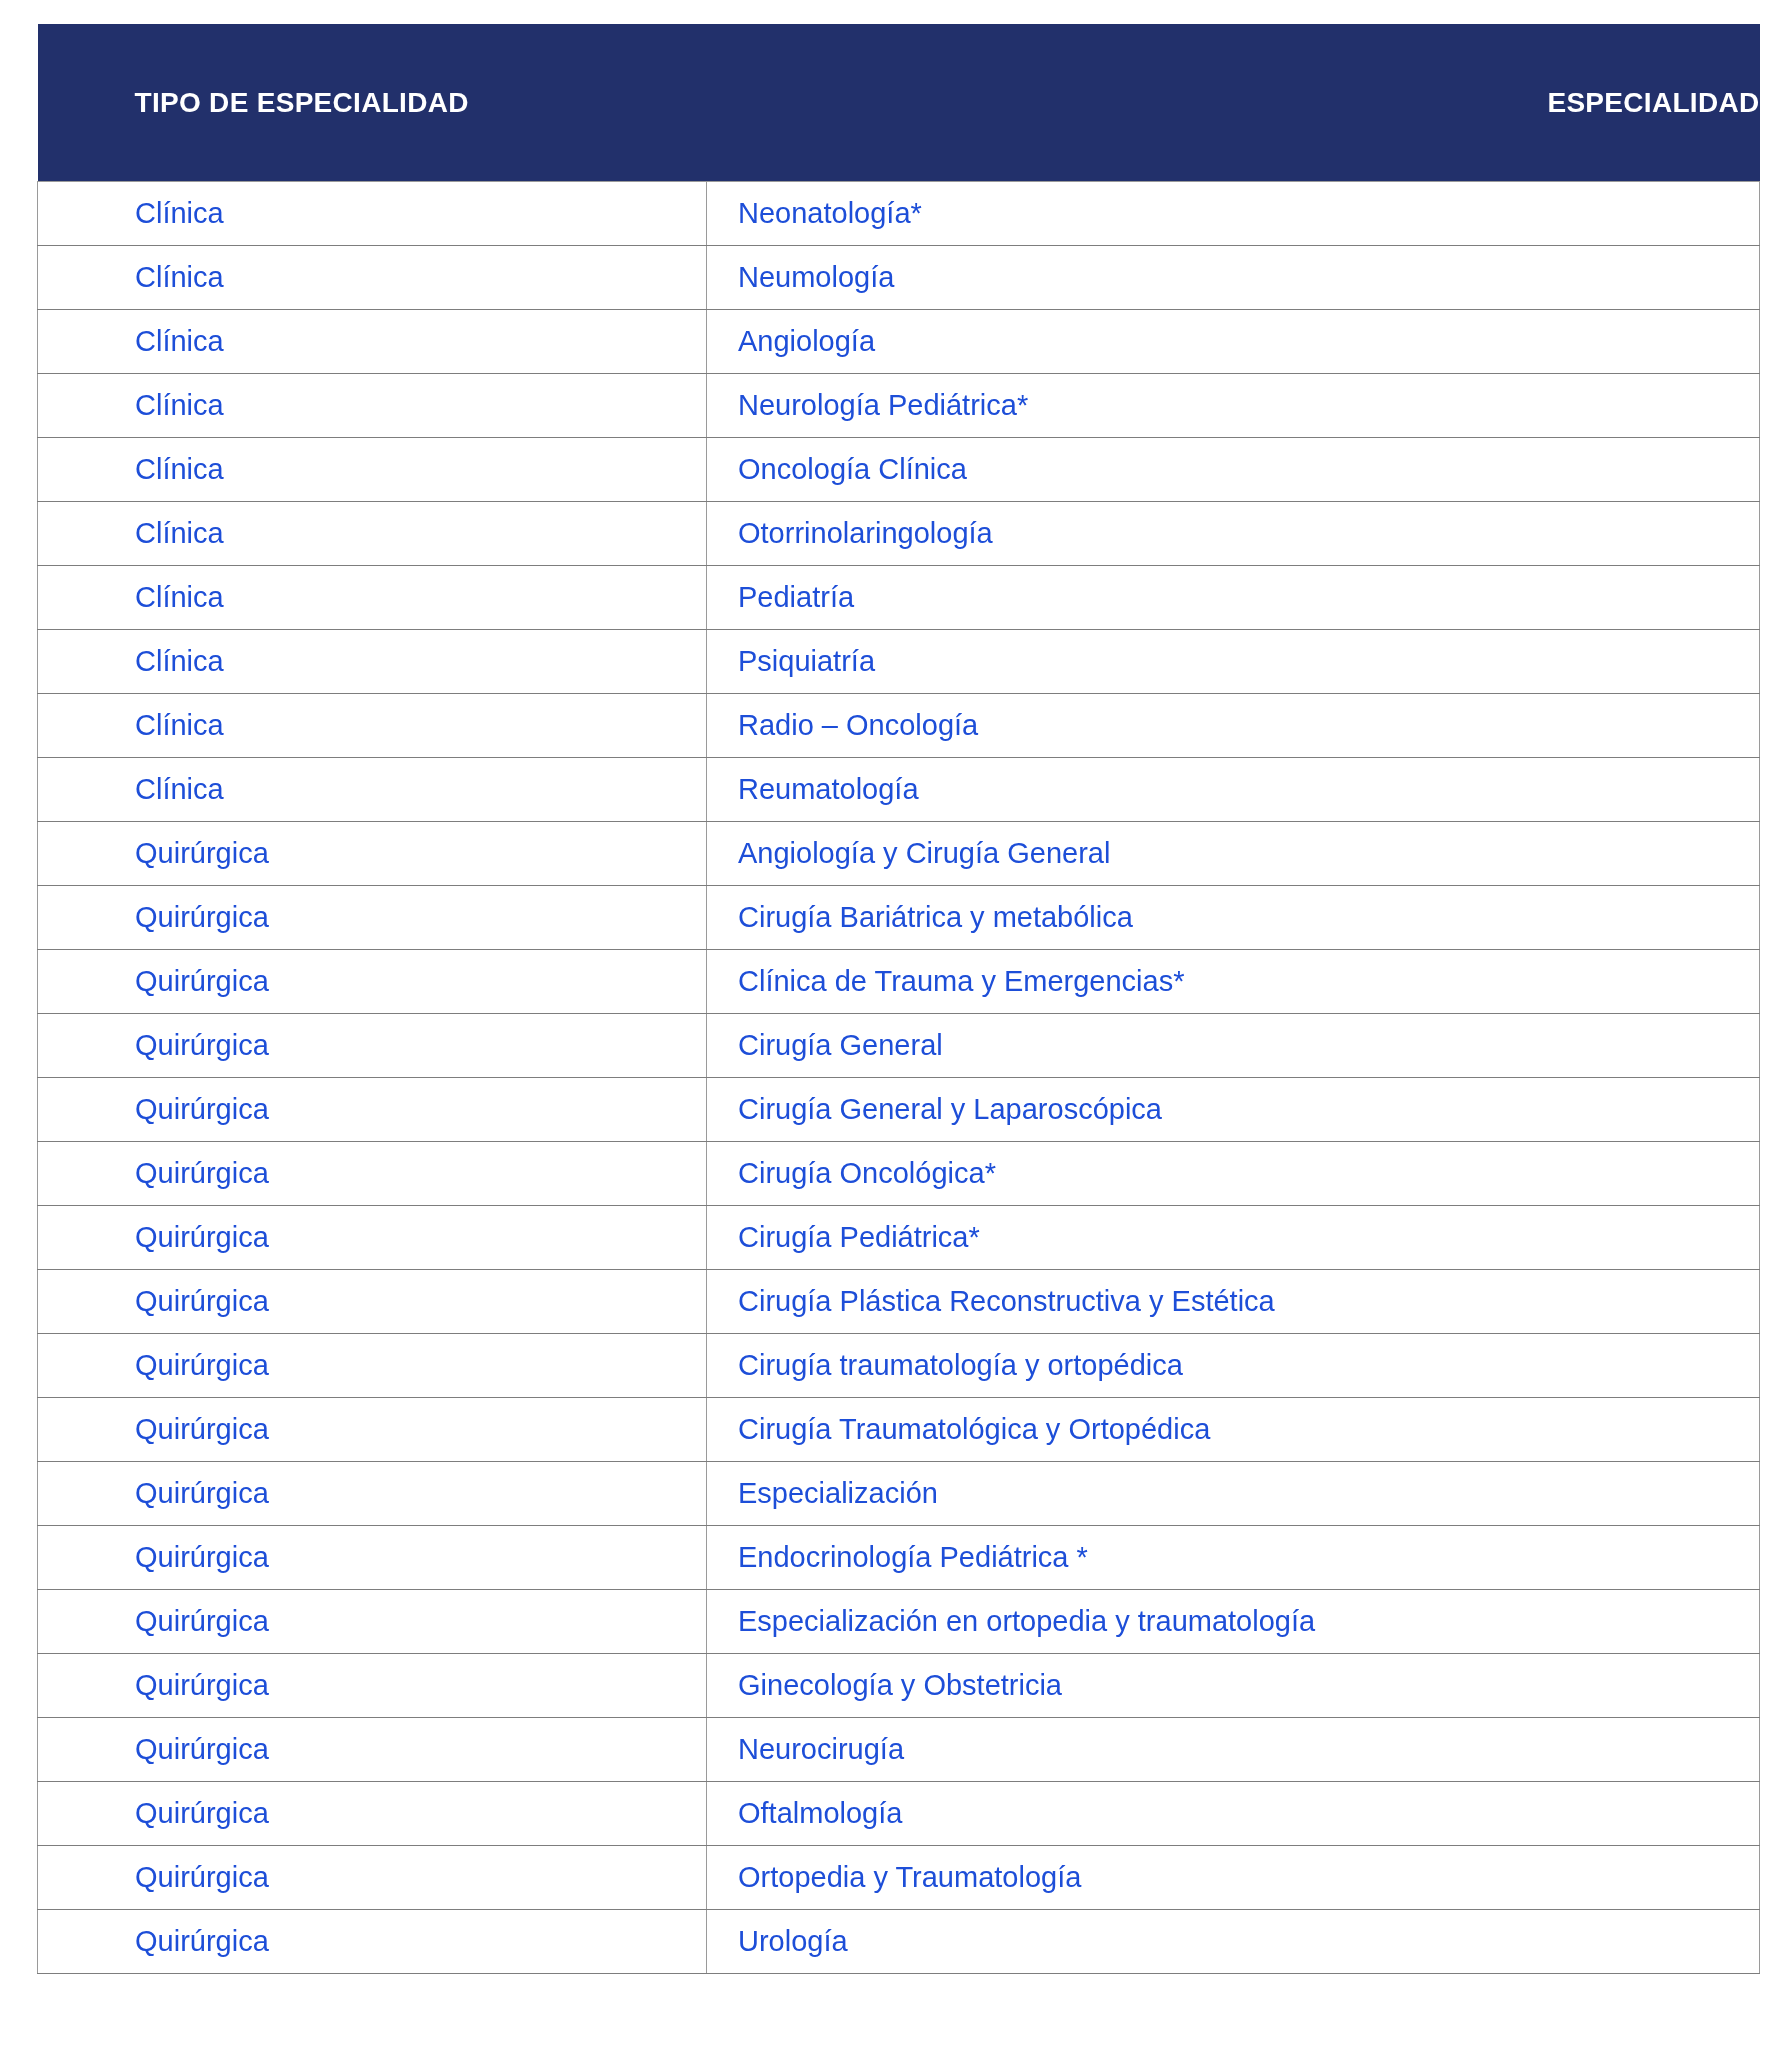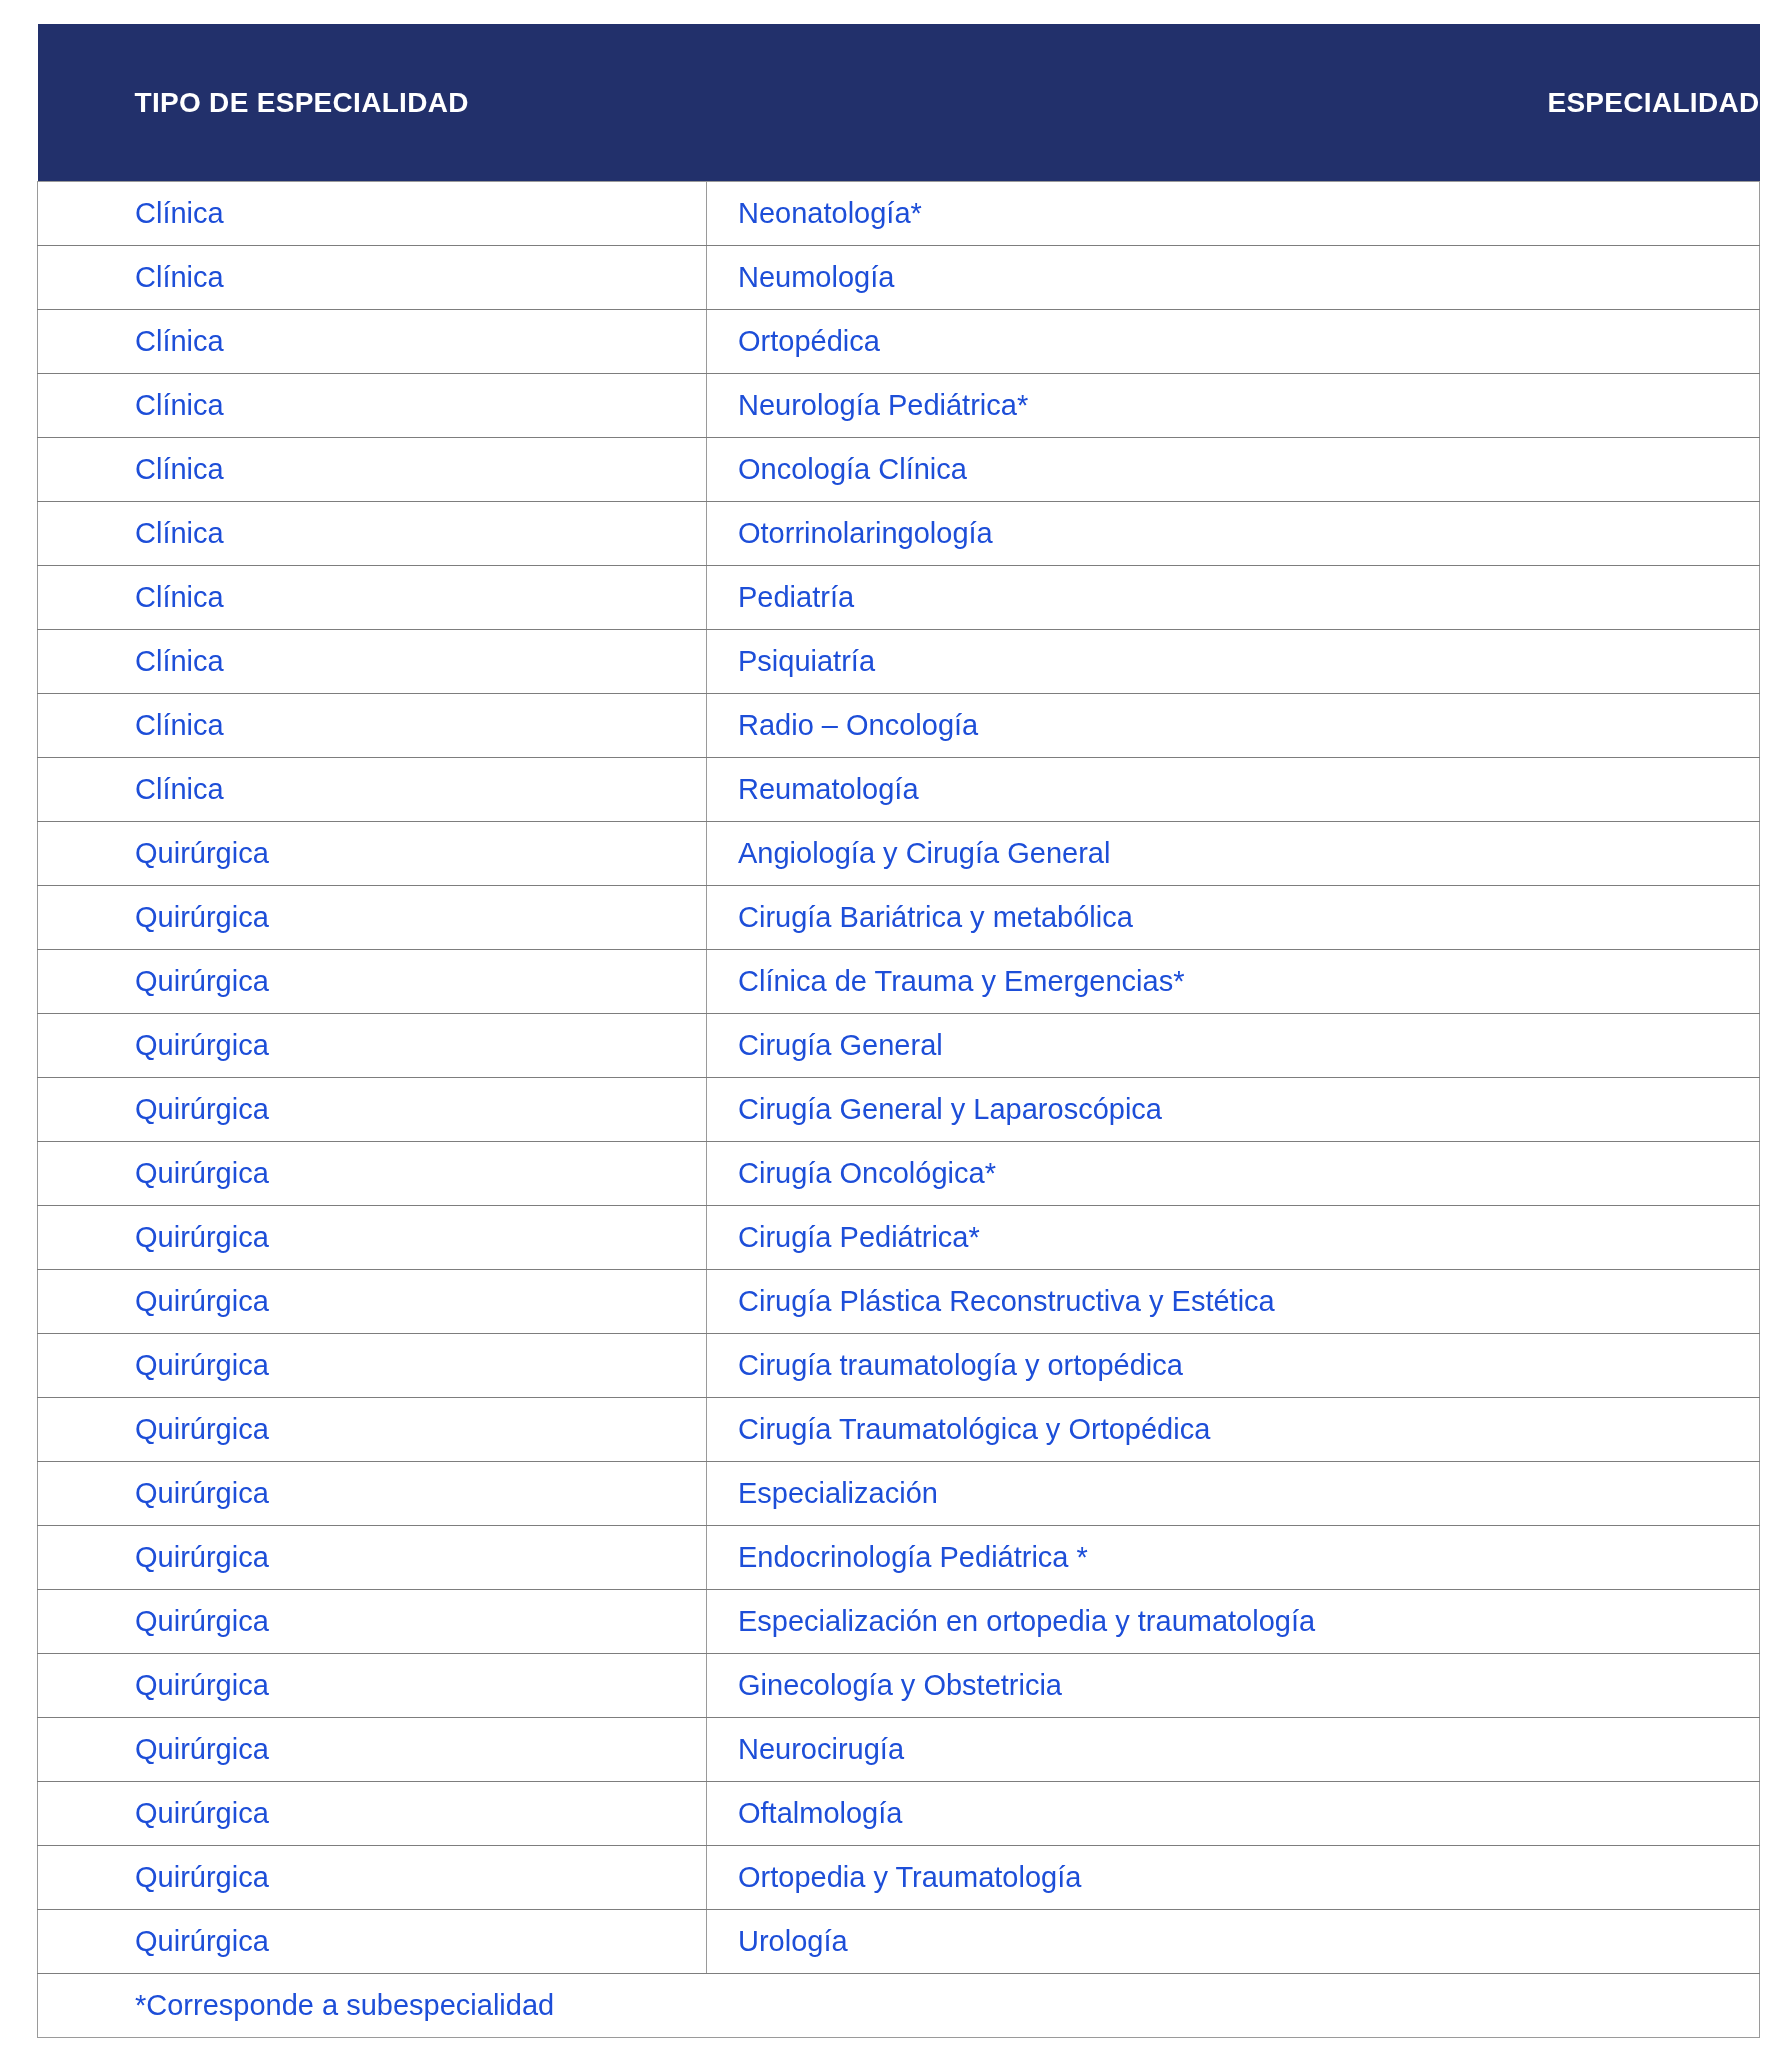--- a/index.html
+++ b/index.html
@@ -96,21 +96,21 @@
     <tr>
           <td class="cell-type">Clínica</td>
           <td class="cell-spec">Neonatología*</td>
         </tr>
         <tr>
           <td class="cell-type">Clínica</td>
           <td class="cell-spec">Neumología</td>
         </tr>
         <tr>
           <td class="cell-type">Clínica</td>
-          <td class="cell-spec">Ortopédica</td>
+          <td class="cell-spec">Angiología</td>
         </tr>
         <tr>
           <td class="cell-type">Clínica</td>
           <td class="cell-spec">Neurología Pediátrica*</td>
         </tr>
         <tr>
           <td class="cell-type">Clínica</td>
           <td class="cell-spec">Oncología Clínica</td>
         </tr>
         <tr>
@@ -197,21 +197,17 @@
           <td class="cell-type">Quirúrgica</td>
           <td class="cell-spec">Oftalmología</td>
         </tr>
         <tr>
           <td class="cell-type">Quirúrgica</td>
           <td class="cell-spec">Ortopedia y Traumatología</td>
         </tr>
         <tr>
           <td class="cell-type">Quirúrgica</td>
           <td class="cell-spec">Urología</td>
-        </tr>
-        <tr class="footnote-row">
-          <td class="cell-type">*Corresponde a subespecialidad</td>
-          <td class="cell-spec"></td>
         </tr>
       </tbody>
   </table>
 </div>
 
 
 </body></html>

